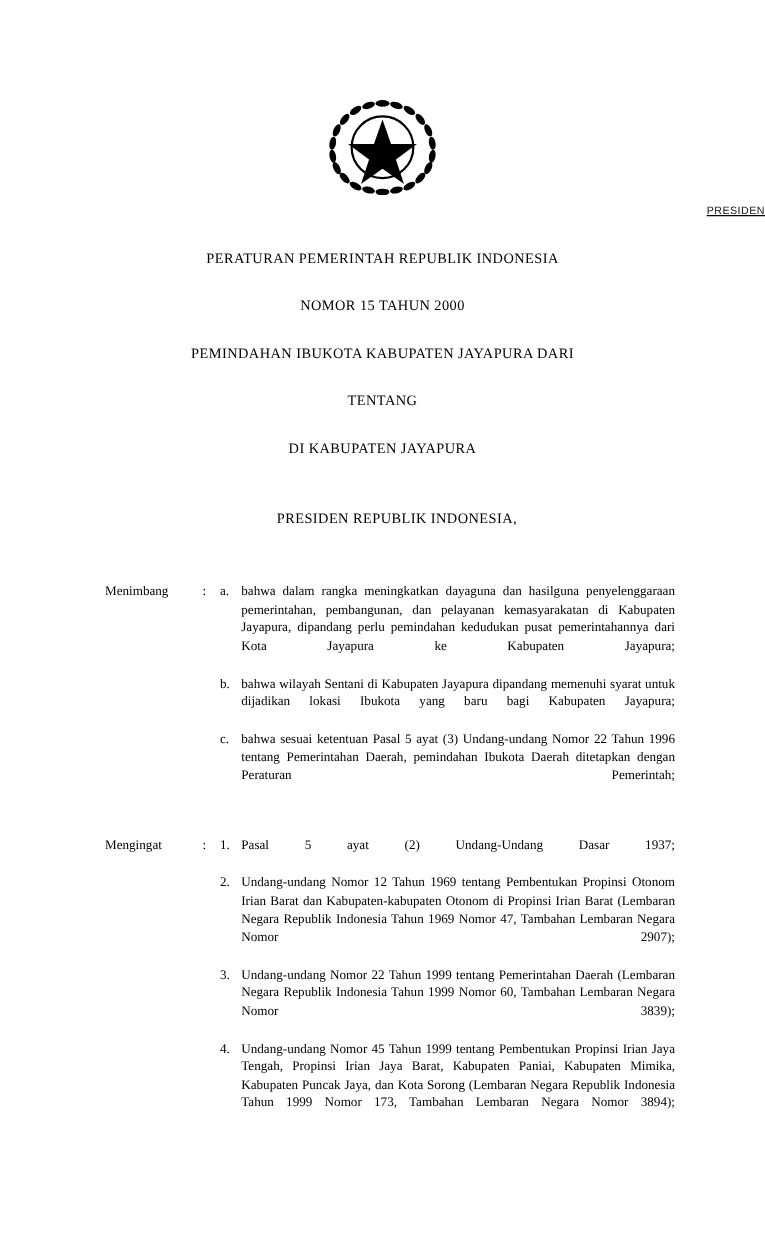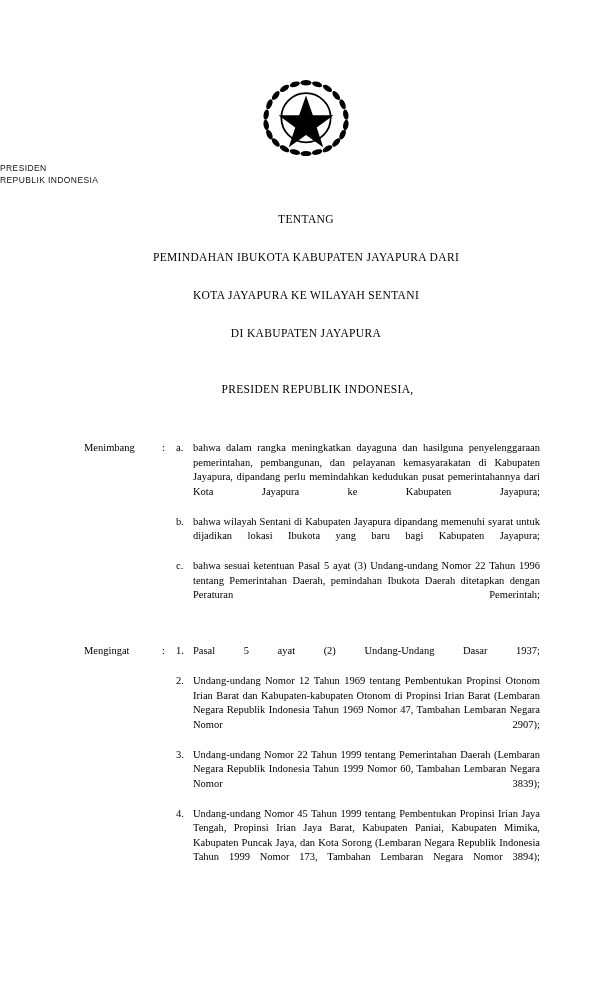--- a/index.html
+++ b/index.html
@@ -19,21 +19,22 @@
     width: 612px;
     height: 1008px;
     box-sizing: border-box;
     padding: 0;
     overflow: hidden;
   }
 
   
   .emblem-wrap {
     margin-top: 78px;
-    text-align: left;
+    text-align: right;
+    text-decoration: underline;
   }
   .emblem {
     width: 96px;
     height: 78px;
     margin: 0 auto;
     display: block;
   }
   .emblem-caption {
     margin-top: 6px;
     font-size: 8.5px;
@@ -149,42 +150,42 @@
           <ellipse cx="60" cy="95" rx="7" ry="3.4"></ellipse>
         </g>
 
         <circle cx="60" cy="50" r="31" fill="none" stroke="#000000" stroke-width="2.2"></circle>
 
         <polygon points="60,22 68.6,46.8 94.6,46.8 73.5,62.2 81.6,87 60,71.6 38.4,87 46.5,62.2 25.4,46.8 51.4,46.8"></polygon>
       </g>
     </svg>
     <div class="emblem-caption">
       <div>PRESIDEN</div>
-      <div>REPUBLIK INDONESIA</div>
     </div>
   </div>
 
   <div class="title-block">
+    <div class="title-line">PERATURAN PEMERINTAH REPUBLIK INDONESIA</div>
+    <div class="title-line">NOMOR 15 TAHUN 2000</div>
+    <div class="title-line">PEMINDAHAN IBUKOTA KABUPATEN JAYAPURA DARI</div>
     <div class="title-line">TENTANG</div>
-    <div class="title-line">PEMINDAHAN IBUKOTA KABUPATEN JAYAPURA DARI</div>
-    <div class="title-line">KOTA JAYAPURA KE WILAYAH SENTANI</div>
     <div class="title-line">DI KABUPATEN JAYAPURA</div>
   </div>
 
   <div class="presiden-line">PRESIDEN REPUBLIK INDONESIA,</div>
 
   <div class="clauses">
 
     <div class="clause">
       <div class="clause-label">Menimbang</div>
       <div class="clause-colon">:</div>
       <div class="clause-items">
         <div class="item">
           <div class="item-marker">a.</div>
-          <div class="item-text">bahwa dalam rangka meningkatkan dayaguna dan hasilguna penyelenggaraan pemerintahan, pembangunan, dan pelayanan kemasyarakatan di Kabupaten Jayapura, dipandang perlu memindahkan kedudukan pusat pemerintahannya dari Kota Jayapura ke Kabupaten Jayapura;</div>
+          <div class="item-text">bahwa dalam rangka meningkatkan dayaguna dan hasilguna penyelenggaraan pemerintahan, pembangunan, dan pelayanan kemasyarakatan di Kabupaten Jayapura, dipandang perlu pemindahan kedudukan pusat pemerintahannya dari Kota Jayapura ke Kabupaten Jayapura;</div>
         </div>
         <div class="item">
           <div class="item-marker">b.</div>
           <div class="item-text">bahwa wilayah Sentani di Kabupaten Jayapura dipandang memenuhi syarat untuk dijadikan lokasi Ibukota yang baru bagi Kabupaten Jayapura;</div>
         </div>
         <div class="item">
           <div class="item-marker">c.</div>
           <div class="item-text">bahwa sesuai ketentuan Pasal 5 ayat (3) Undang-undang Nomor 22 Tahun 1996 tentang Pemerintahan Daerah, pemindahan Ibukota Daerah ditetapkan dengan Peraturan Pemerintah;</div>
         </div>
       </div>

